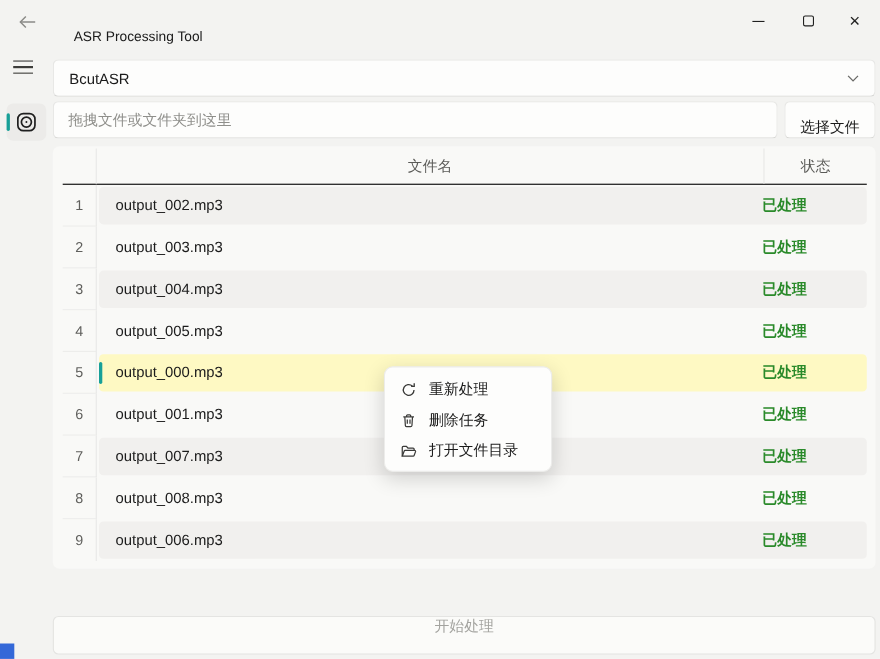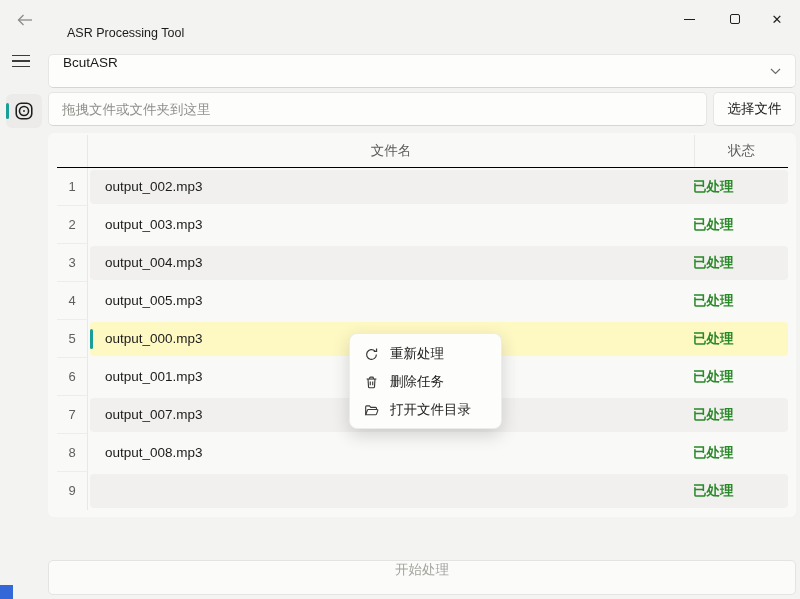--- a/index.html
+++ b/index.html
@@ -27,28 +27,28 @@
   .hamburger span { display:block; width:18px; height:1.6px; background:#3c3c3a; }
   .rail-item { position:absolute; left:6px; top:54px; width:36px; height:34px;
     background:#ecebe9; border-radius:6px; display:flex; align-items:center; justify-content:center; }
   .rail-accent { position:absolute; left:0px; top:9px; width:3px; height:16px;
     border-radius:2px; background:#18a098; }
   
   .ctl { background:#fdfdfc; border:1px solid #e6e6e4; border-bottom-color:#d6d6d4;
     border-radius:5px; font-size:13.5px; }
   
   .dropdown { position:absolute; left:48px; top:54px; width:748px; height:34px;
-    display:flex; padding:0 14px; }
+    display:flex; align-items:center; padding:0 14px; }
   .dropdown .chev { position:absolute; right:14px; top:13px; }
   
   .file-input { position:absolute; left:48px; top:92px; width:659px; height:34px;
     padding:0 13px; color:#1d4ed8; outline:none; font-family:inherit; }
   .file-input::placeholder { color:#8f8f8b; opacity:1; }
   .choose-btn { position:absolute; left:713px; top:92px; width:83px; height:34px;
-    display:flex; align-items:center; justify-content:center; color:#1b1b1b; }
+    display:flex; align-items:flex-end; justify-content:center; color:#1b1b1b; }
   
   .table-card { position:absolute; left:48px; top:133px; width:748px; height:384px;
     background:#f9f9f7; border-radius:6px; }
   .thead { position:absolute; left:57px; top:135px; width:731px; height:33px;
     display:flex; border-bottom:1px solid #000000; color:#5b5b58; font-size:13.5px; }
   .th-num { width:31px; border-right:1px solid #e8e8e6; }
   .th-name { width:607px; display:flex; align-items:center; justify-content:center;
     border-right:1px solid #e8e8e6; }
   .th-status { width:93px; display:flex; align-items:center; justify-content:center; }
   .rows { position:absolute; left:57px; top:168px; width:731px; }
@@ -213,20 +213,21 @@
 
       <span class="fname">output_008.mp3</span>
       <span class="status">已处理</span>
     </div>
   </div>
 
   <div class="row striped">
     <div class="num-cell">9</div>
     <div class="stripe">
 
+      <span class="fname">output_006.mp3</span>
       <span class="status">已处理</span>
     </div>
   </div>
 </div>
 
 <div class="ctx-menu">
   <div class="ctx-item">
     <span>
       <svg width="15" height="15" viewBox="0 0 16 16" fill="none" stroke="#3a3a38" stroke-width="1.3">
         <path d="M13.2 8a5.2 5.2 0 1 1-1.6-3.75"></path>

